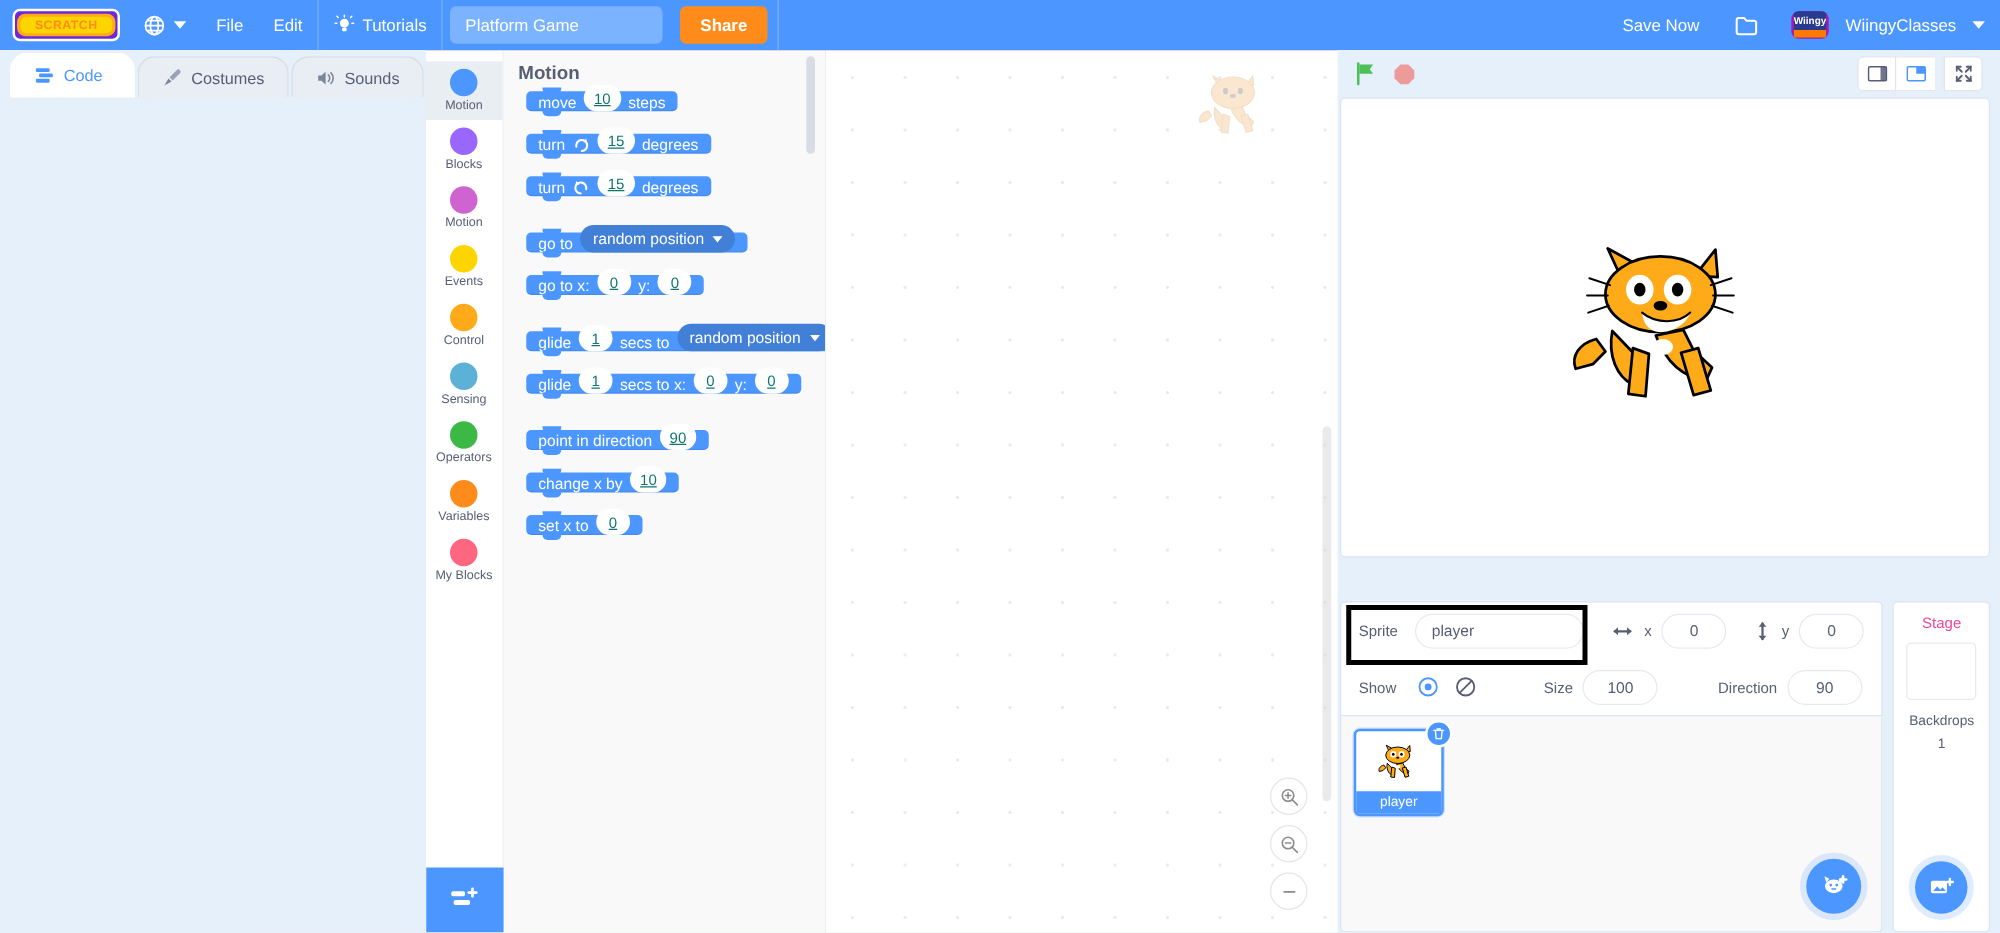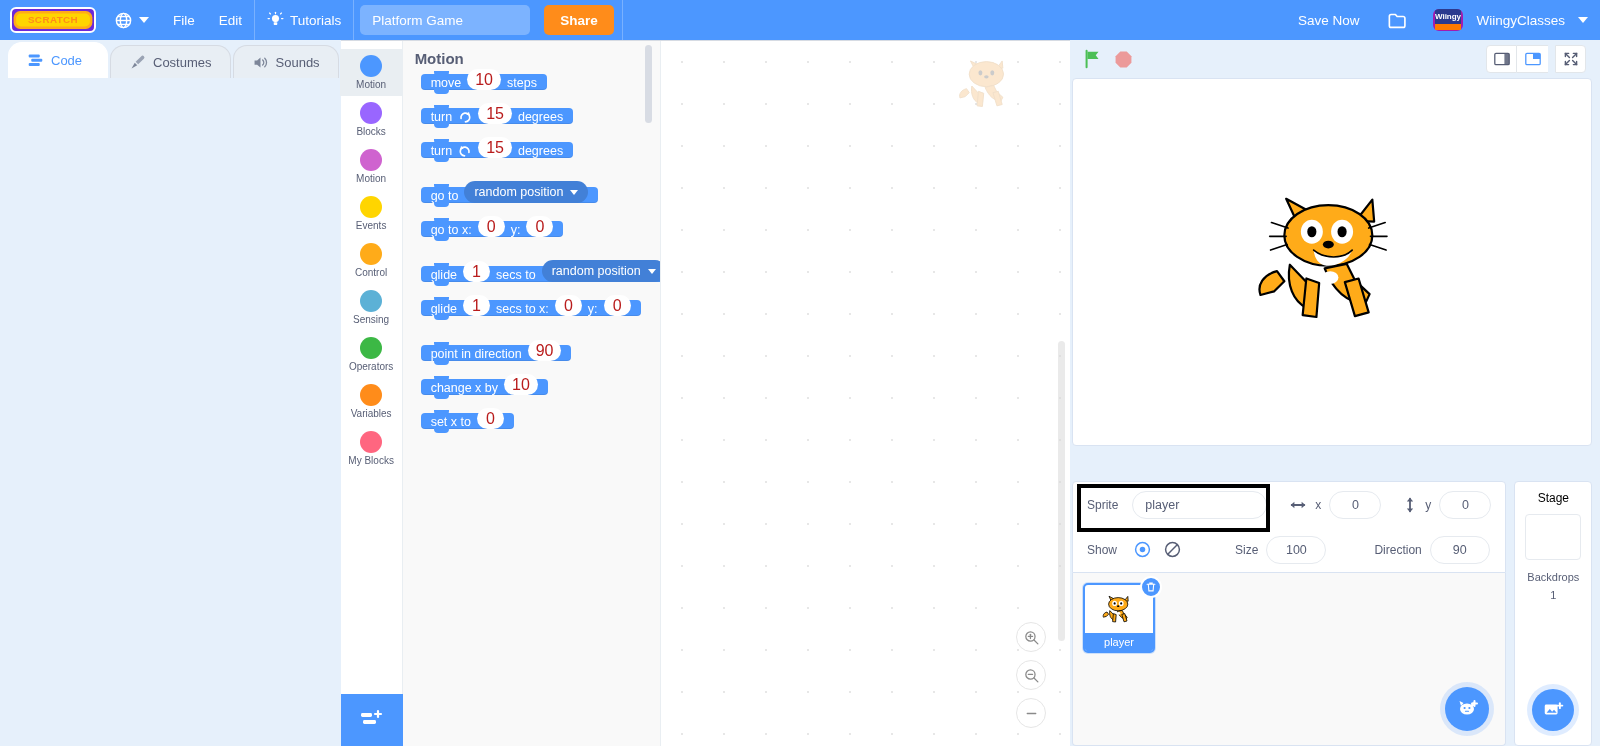--- a/index.html
+++ b/index.html
@@ -124,23 +124,23 @@
     border-radius: 0 0 4px 4px;
   }
   .blk::after {
     content: ""; position: absolute; left: 13px; bottom: -4px;
     width: 15px; height: 5px; background: #4c97ff;
     border-radius: 0 0 4px 4px;
   }
   .blk-row { margin: 0 0 16px 8px; }
   .blk-row.gap { margin-bottom: 27px; }
   .oval {
-    background: #fff; color: #b91c1c; border-radius: 13px;
+    background: #fff; color: #0f766e; border-radius: 13px;
     min-width: 27px; height: 21px; display: inline-flex;
-    align-items: center; justify-content: center; font-size: 16px; padding: 0 8px;
+    align-items: center; justify-content: center; font-size: 12px; padding: 0 8px; text-decoration: underline;
   }
   .drop {
     background: #4280d7; color: #fff; border-radius: 13px; height: 22px;
     display: inline-flex; align-items: center; gap: 7px; padding: 0 10px; font-size: 12.5px;
   }
   .drop-caret {
     width: 0; height: 0; border-left: 4px solid transparent;
     border-right: 4px solid transparent; border-top: 5px solid #fff;
   }
   .arr { width: 14px; height: 14px; display: inline-block; }
@@ -251,21 +251,21 @@
     box-shadow: 0 0 0 5px rgba(76,151,255,.18);
   }
 
   
   .stage-col {
     width: 78px; flex: 0 0 78px; background: #fff; border: 1px solid #d9e3f2;
     border-radius: 4px; margin-left: 8px; margin-top: 8px;
     display: flex; flex-direction: column; align-items: center;
     padding-top: 9px; position: relative;
   }
-  .stage-col-ttl { font-size: 12px; color: #000000; }
+  .stage-col-ttl { font-size: 12px; color: #ec4899; }
   .stage-thumb {
     width: 56px; height: 46px; background: #fff; border: 1px solid #e6eaef;
     border-radius: 4px; margin-top: 9px;
   }
   .bd-lbl { font-size: 11px; color: #575e75; margin-top: 11px; }
   .bd-cnt { font-size: 11px; color: #575e75; margin-top: 6px; }
   .add-bd {
     position: absolute; bottom: 14px; left: 50%; transform: translateX(-50%);
     width: 42px; height: 42px; border-radius: 50%; background: #4c97ff;
     display: flex; align-items: center; justify-content: center; cursor: pointer;

